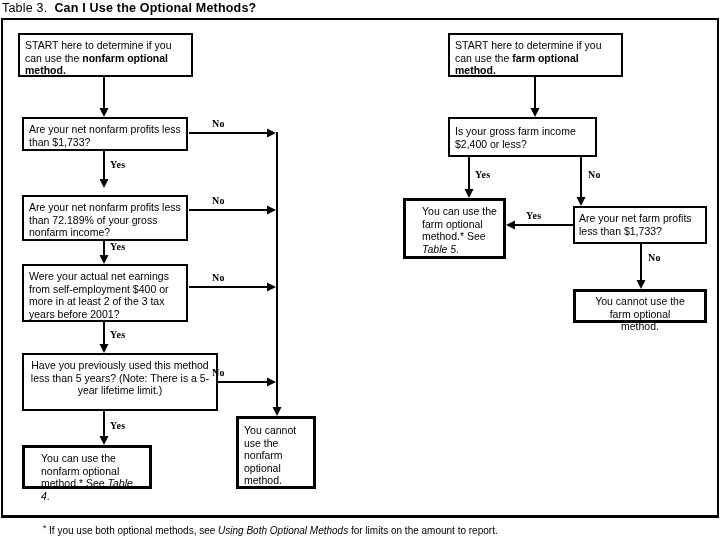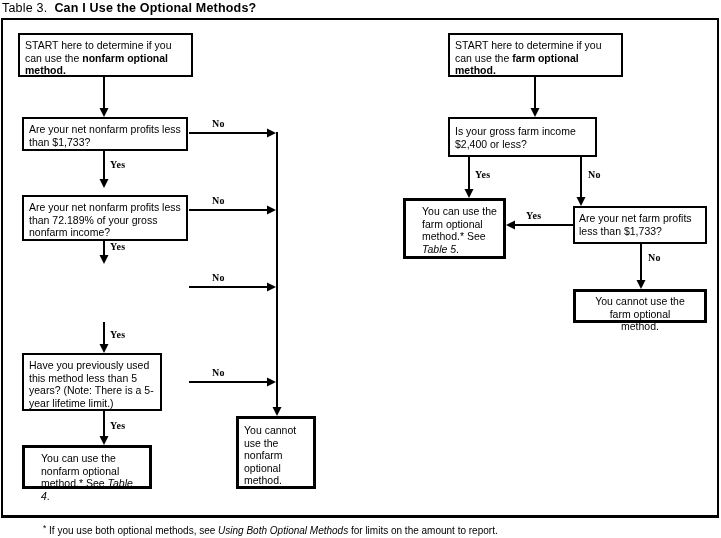--- a/index.html
+++ b/index.html
@@ -107,22 +107,23 @@
         <polygon points="636.5,280 645.5,280 641,289"></polygon>
     </g>
   </svg>
 
   <div class="box" style="left:18px; top:33px; width:175px; height:44px;"><span>START here to determine if you can use the </span><b>nonfarm optional method.</b></div>
 
   <div class="box" style="left:22px; top:117px; width:166px; height:34px;"><span>Are your net nonfarm profits less than $1,733?</span></div>
 
   <div class="box" style="left:22px; top:188px; width:166px; height:46px;margin-top:7px;"><span>Are your net nonfarm profits less than 72.189% of your gross nonfarm income?</span></div>
 
+  <div class="box" style="left:22px; top:264px; width:166px; height:58px;"><span>Were your actual net earnings from self-employment $400 or more in at least 2 of the 3 tax years before 2001?</span></div>
 
-  <div class="box" style="left:22px; top:353px; width:140px; height:58px;"><span>Have you previously used this method less than 5 years? (Note: There is a 5-year lifetime limit.)</span></div>
+  <div class="box" style="left:22px; top:353px; width:196px; height:58px;text-align:center;"><span>Have you previously used this method less than 5 years? (Note: There is a 5-year lifetime limit.)</span></div>
 
   <div class="box result" style="left:22px; top:445px; width:130px; height:44px;"><span>You can use the nonfarm optional method.* See </span><i>Table 4</i><span>.</span></div>
 
   <div class="box result" style="left:236px; top:416px; width:80px; height:73px; padding:5px 5px;"><span>You cannot use the nonfarm optional method.</span></div>
 
   <div class="lbl" style="left:212px; top:118px;">No</div>
   <div class="lbl" style="left:110px; top:159px;">Yes</div>
   <div class="lbl" style="left:212px; top:195px;">No</div>
   <div class="lbl" style="left:110px; top:241px;">Yes</div>
   <div class="lbl" style="left:212px; top:272px;">No</div>

